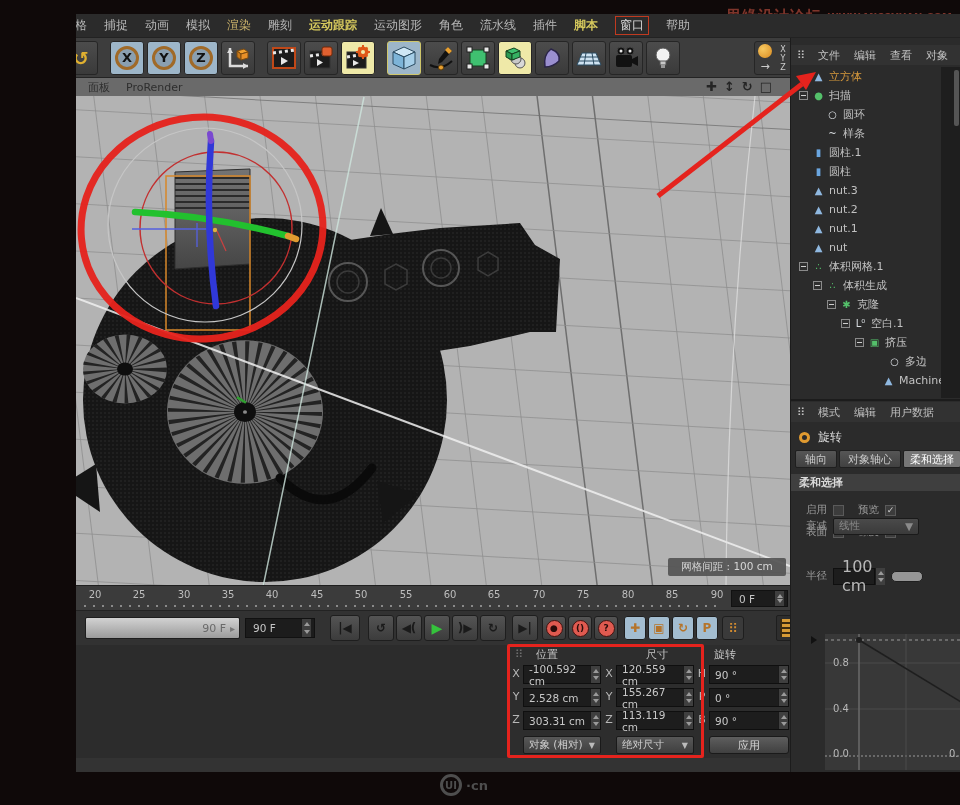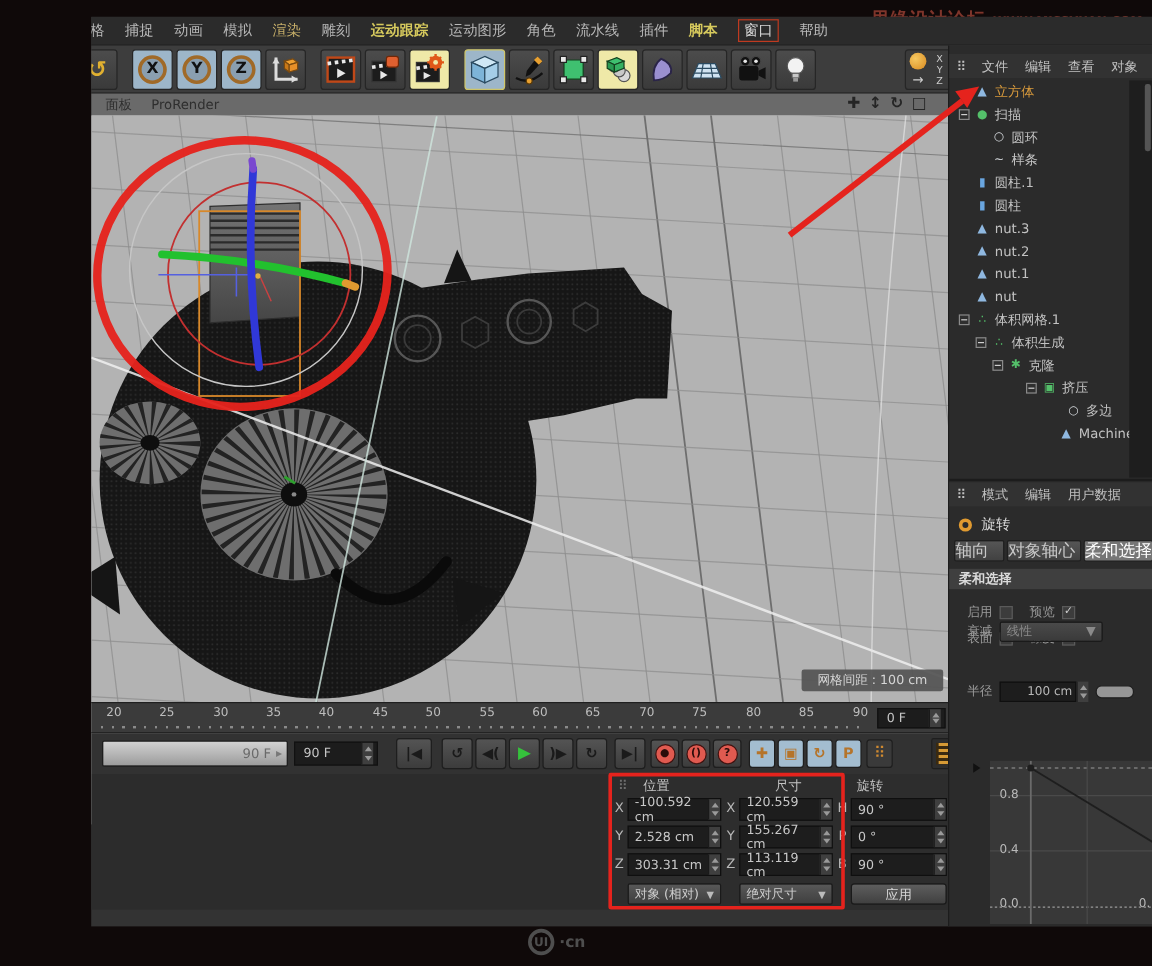--- a/index.html
+++ b/index.html
@@ -91,29 +91,29 @@
   .trow .sel{color:#d89a3c;}
   .omdark{position:absolute;left:150px;top:29px;width:20px;height:331px;background:#1e1e1e;}
   .omscroll{position:absolute;right:1px;top:32px;width:5px;height:56px;background:#555;border-radius:2px;}
   .splitter{position:absolute;left:0;top:361px;width:170px;height:2px;background:#1c1c1c;}
   
   .attr-h{top:364px;}
   .toolrow{position:absolute;left:0;top:388px;width:170px;height:22px;display:flex;align-items:center;gap:8px;padding-left:8px;}
   .ring{width:11px;height:11px;border-radius:50%;border:3px solid #e09a30;flex:0 0 auto;}
   .toolrow span{font-size:12px;color:#dcdcdc;}
   .tabs{position:absolute;left:0;top:412px;width:170px;height:19px;overflow:hidden;}
-  .tab{position:absolute;top:0;height:18px;background:linear-gradient(#565656,#414141);border:1px solid #1f1f1f;border-radius:2px;color:#c8c8c8;font-size:14px;display:flex;align-items:center;white-space:nowrap;overflow:hidden;}
+  .tab{position:absolute;top:0;height:18px;background:linear-gradient(#565656,#414141);border:1px solid #1f1f1f;border-radius:2px;color:#c8c8c8;font-size:11px;display:flex;align-items:center;justify-content:center;white-space:nowrap;overflow:hidden;}
   .tab.active{background:#767676;color:#fff;}
   .sectionbar{position:absolute;left:0;top:436px;width:170px;height:17px;background:#3f3f3f;color:#dadada;font-size:11px;font-weight:bold;display:flex;align-items:center;padding-left:8px;}
   .arow{position:absolute;left:0;width:170px;height:20px;display:flex;align-items:center;}
   .alab{width:42px;text-align:right;color:#9a9a9a;font-size:10.5px;padding-right:6px;flex:0 0 auto;}
   .alab2{color:#9a9a9a;font-size:10.5px;margin-left:14px;margin-right:6px;}
   .cb{width:11px;height:11px;background:#3c3c3c;border:1px solid #5a5a5a;color:#d0d0d0;font-size:9px;display:flex;align-items:center;justify-content:center;flex:0 0 auto;}
   .cb i{font-style:normal;}
-  .afield{width:64px;height:17px;background:#1d1d1d;border:1px solid #0f0f0f;color:#b8b8b8;font-size:10px;display:flex;align-items:center;padding-left:22px;flex:0 0 auto;}
+  .afield{width:42px;height:17px;background:#1d1d1d;border:1px solid #0f0f0f;color:#b8b8b8;font-size:16px;display:flex;align-items:center;padding-left:8px;flex:0 0 auto;}
   .pill{width:32px;height:11px;background:#969696;border:1px solid #1f1f1f;border-radius:5px;margin-left:6px;flex:0 0 auto;}
   .addd{width:86px;height:17px;background:linear-gradient(#4a4a4a,#3a3a3a);border:1px solid #1a1a1a;border-radius:2px;color:#8a8a8a;font-size:10.5px;display:flex;align-items:center;justify-content:space-between;padding:0 5px;flex:0 0 auto;}
   .graph{position:absolute;left:34px;top:596px;width:136px;height:136px;background:#383838;}
   .graph .lbl{position:absolute;color:#b8b8b8;font-size:10px;}
   .gmark{position:absolute;left:20px;top:598px;width:0;height:0;border-top:4px solid transparent;border-bottom:4px solid transparent;border-left:6px solid #111;}
   
   .redrect{left:507px;top:644px;width:197px;height:114px;border:3px solid #e5231d;border-radius:2px;pointer-events:none;}
   .overlay-svg{left:0;top:0;pointer-events:none;}
   
   .uilogo{left:440px;top:774px;display:flex;align-items:center;gap:4px;}
@@ -588,20 +588,25 @@
         <div class="trow" style="padding-left:22px">
             <span class="exp"></span>
             <span class="g g-green">∴</span>
             <span class="tl">体积生成</span>
           </div>
         <div class="trow" style="padding-left:36px">
             <span class="exp"></span>
             <span class="g g-green">✱</span>
             <span class="tl">克隆</span>
           </div>
+        <div class="trow" style="padding-left:50px">
+            <span class="exp"></span>
+            <span class="g g-light">L⁰</span>
+            <span class="tl">空白.1</span>
+          </div>
         <div class="trow" style="padding-left:64px">
             <span class="exp"></span>
             <span class="g g-green">▣</span>
             <span class="tl">挤压</span>
           </div>
         <div class="trow" style="padding-left:84px">
             <span class="spc"></span>
             <span class="g g-light">○</span>
             <span class="tl">多边</span>
           </div>

